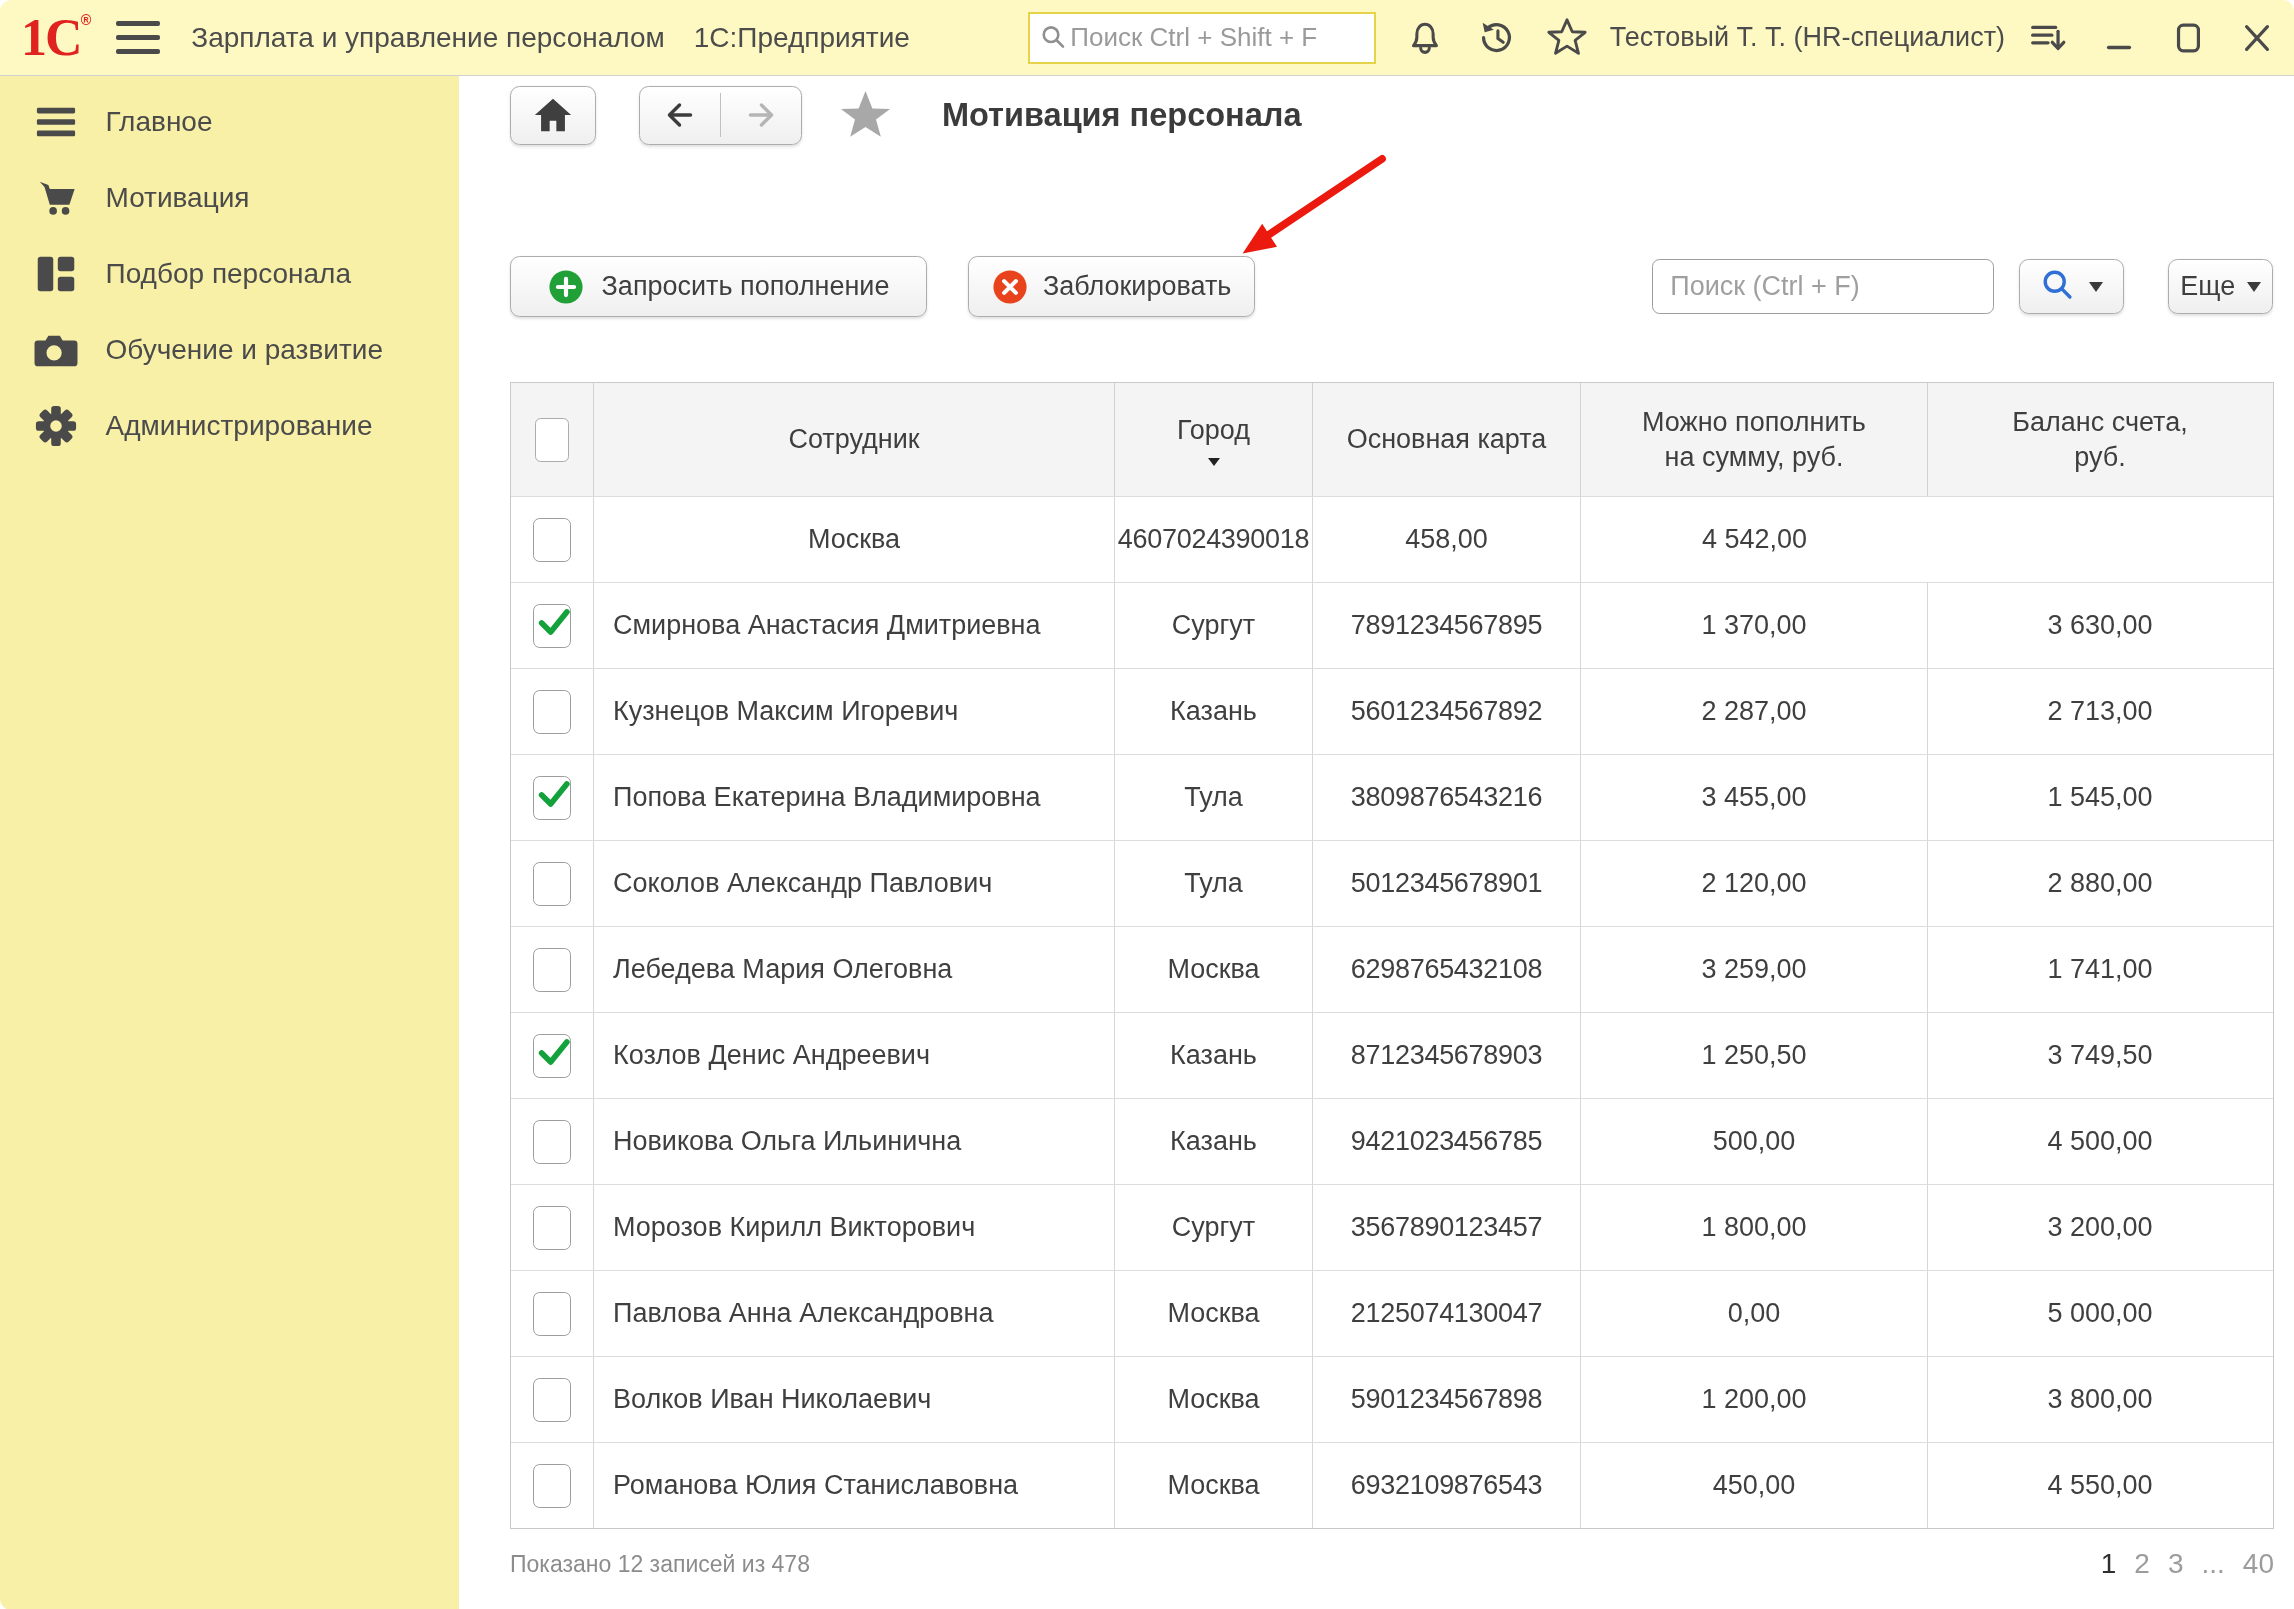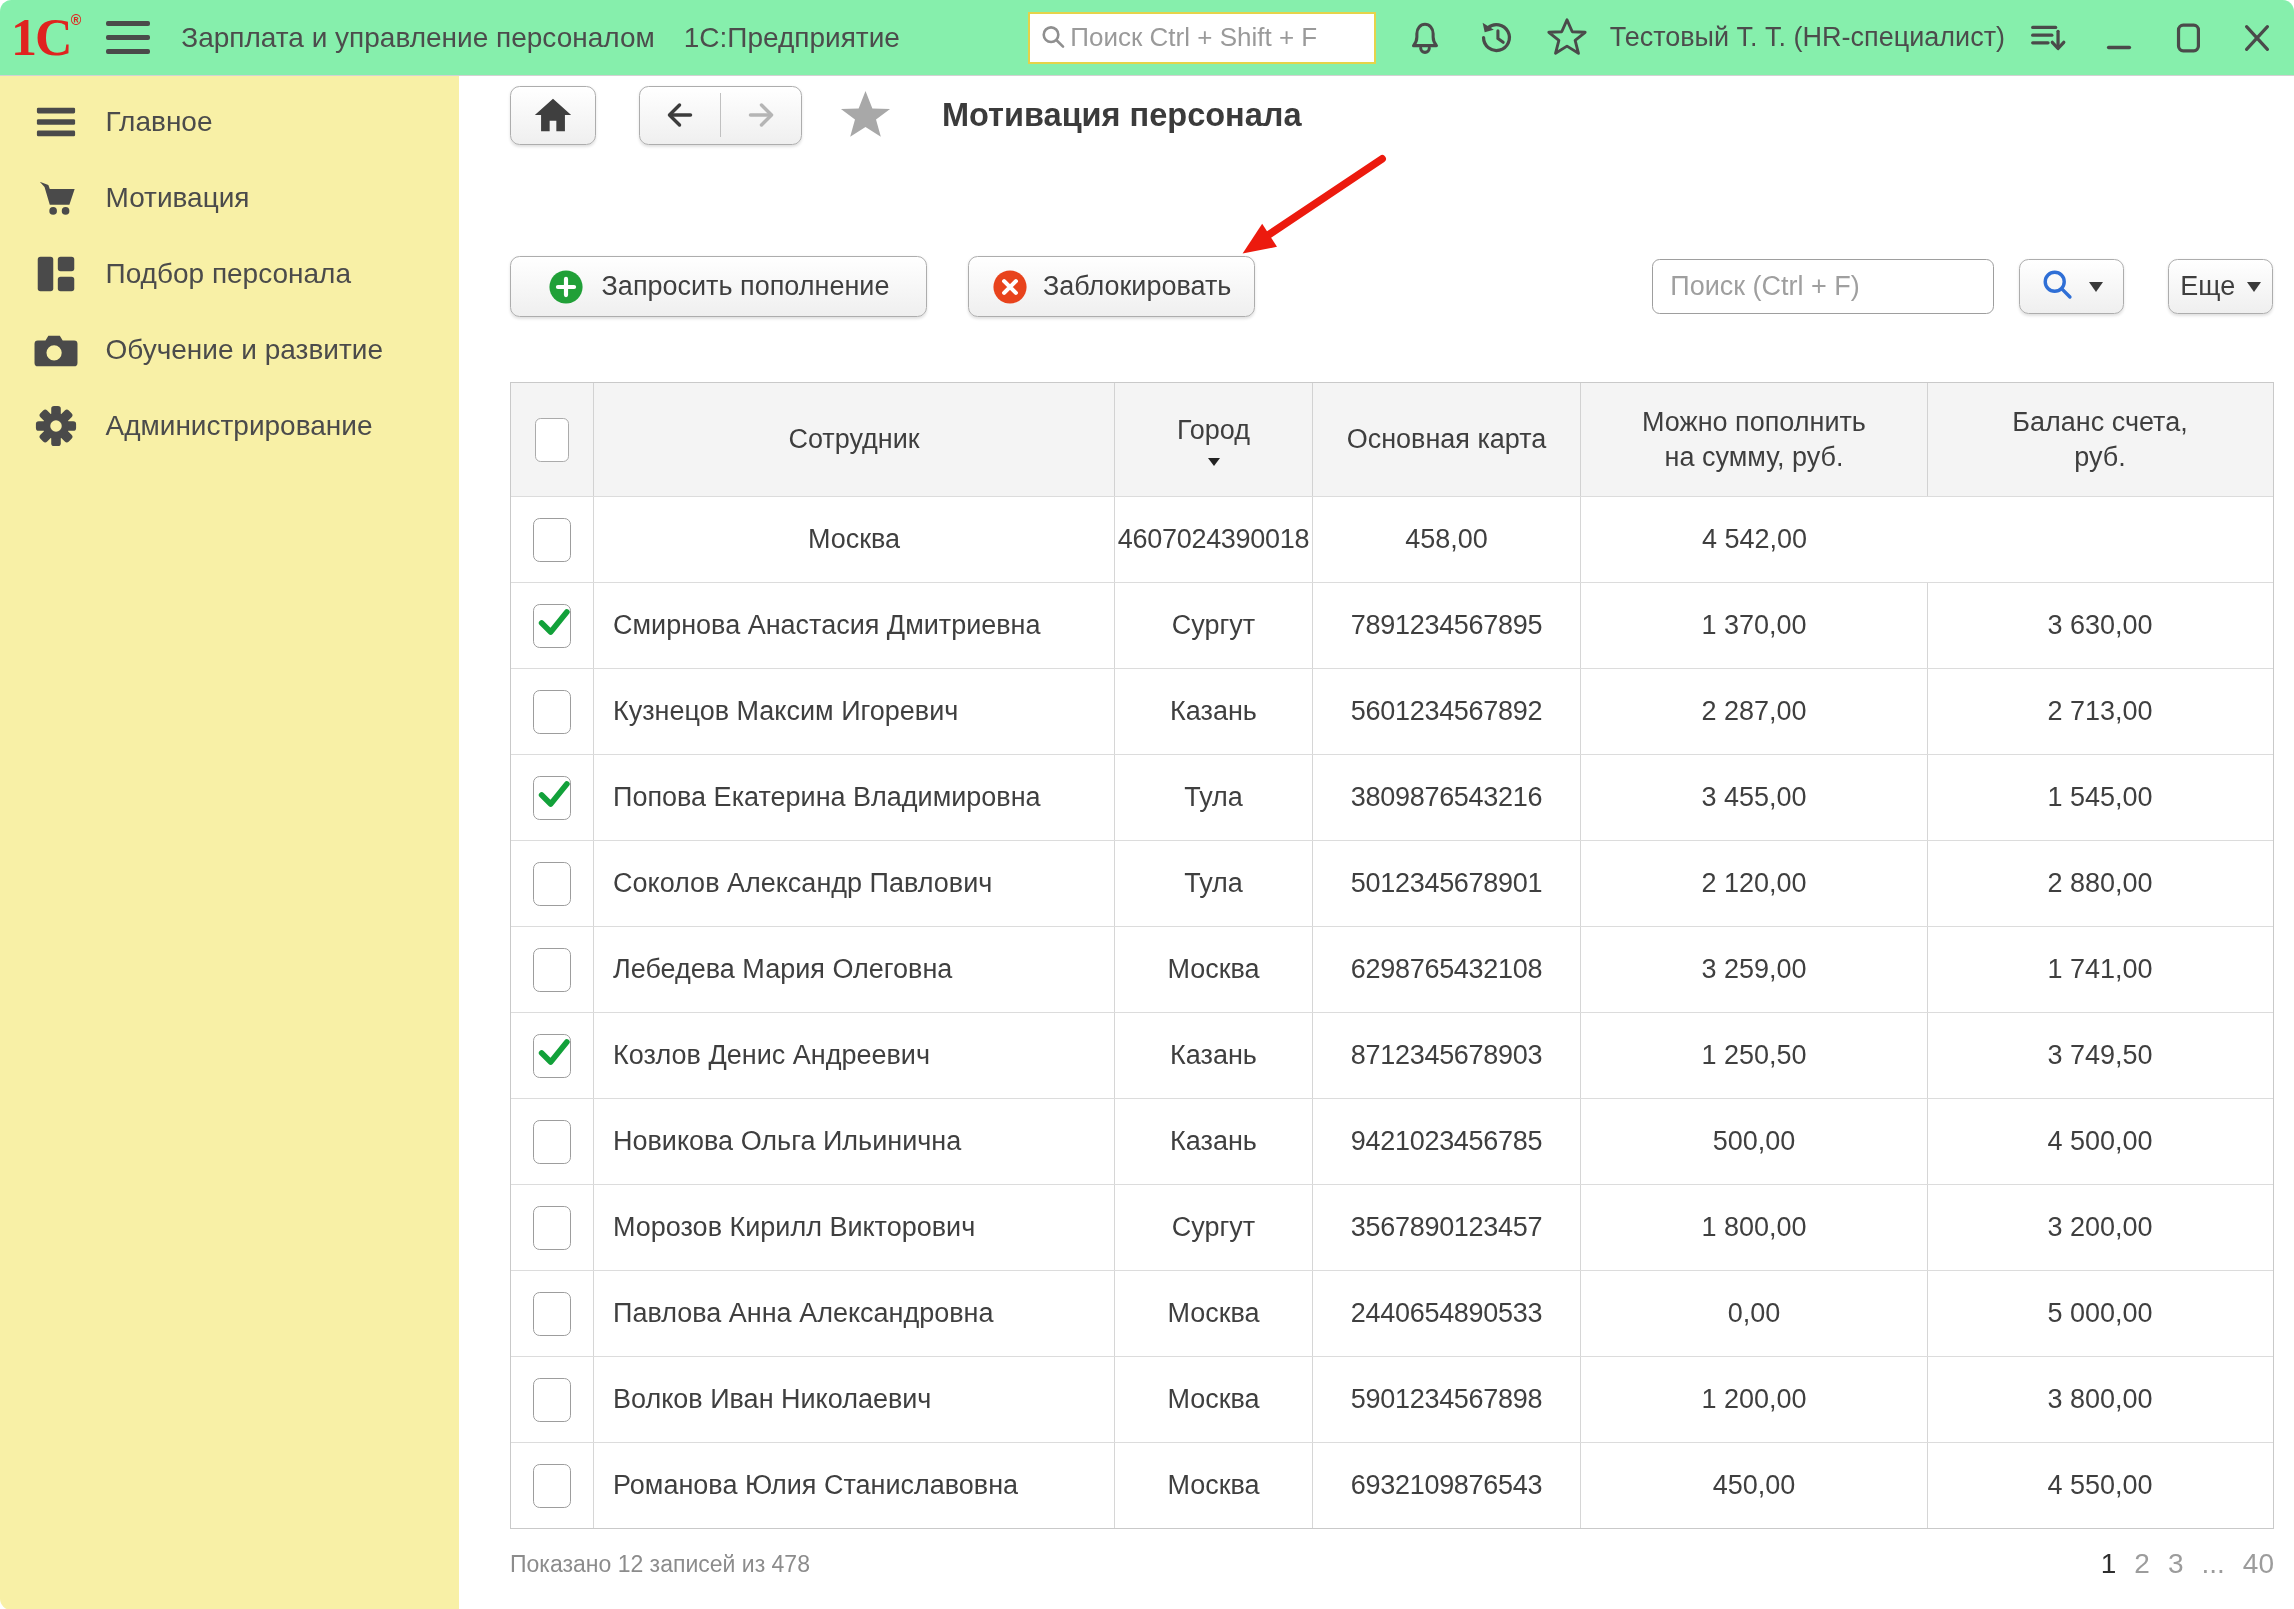--- a/index.html
+++ b/index.html
@@ -1,21 +1,21 @@
 <!DOCTYPE html>
 <html><head>
 <meta charset="utf-8">
 <style>
   html,body{margin:0;padding:0;background:#fff;}
   body{width:2294px;height:1610px;font-family:"Liberation Sans","DejaVu Sans",sans-serif;-webkit-font-smoothing:antialiased;}
   .window{position:relative;width:2294px;height:1610px;border-radius:11.5px;overflow:hidden;background:#fff;}
 
   
-  .topbar{position:absolute;left:0;top:0;width:100%;height:76px;background:#86efac;border-bottom:1.9px solid #D2D2D2;
-          display:flex;align-items:center;box-sizing:border-box;padding:0 17px 0 11px;}
+  .topbar{position:absolute;left:0;top:0;width:100%;height:76px;background:#fef9c3;border-bottom:1.9px solid #D2D2D2;
+          display:flex;align-items:center;box-sizing:border-box;padding:0 17px 0 21px;}
   .logo{display:flex;align-items:flex-start;color:#E0231F;font-weight:bold;line-height:1;margin-right:25px;}
   .logo .logo-txt{font-size:52px;letter-spacing:-1.9px;font-family:"Liberation Serif","DejaVu Serif",serif;font-weight:bold;}
   .logo .reg{font-size:14.3px;margin-top:1.9px;}
   .burger{width:44px;height:34px;display:flex;flex-direction:column;justify-content:space-between;margin-right:31px;cursor:pointer;}
   .burger i{display:block;height:5.3px;background:#4A4A4A;border-radius:1.9px;}
   .tb-title{font-size:28px;color:#4C4C4C;white-space:nowrap;}
   .tb-platform{font-size:28px;color:#4C4C4C;margin-left:29px;white-space:nowrap;}
   .tb-search{margin-left:auto;width:325px;height:48px;background:#fff;border:2.9px solid #E5D34A;border-radius:0;
              display:flex;align-items:center;padding:0 9.6px;box-sizing:content-box;}
   .tb-search input{border:none;outline:none;width:100%;font-size:26px;color:#555;background:transparent;font-family:inherit;}
@@ -424,21 +424,21 @@
       </div>
 
       <div class="trow">
         <div class="cell">
           <span class="checkbox">
             
           </span>
         </div>
         <div class="cell c-name">Павлова Анна Александровна</div>
         <div class="cell c-city">Москва</div>
-        <div class="cell c-card">2440654890533</div>
+        <div class="cell c-card">2125074130047</div>
         <div class="cell c-topup">0,00</div>
         <div class="cell c-balance">5 000,00</div>
       </div>
 
       <div class="trow">
         <div class="cell">
           <span class="checkbox">
             
           </span>
         </div>

